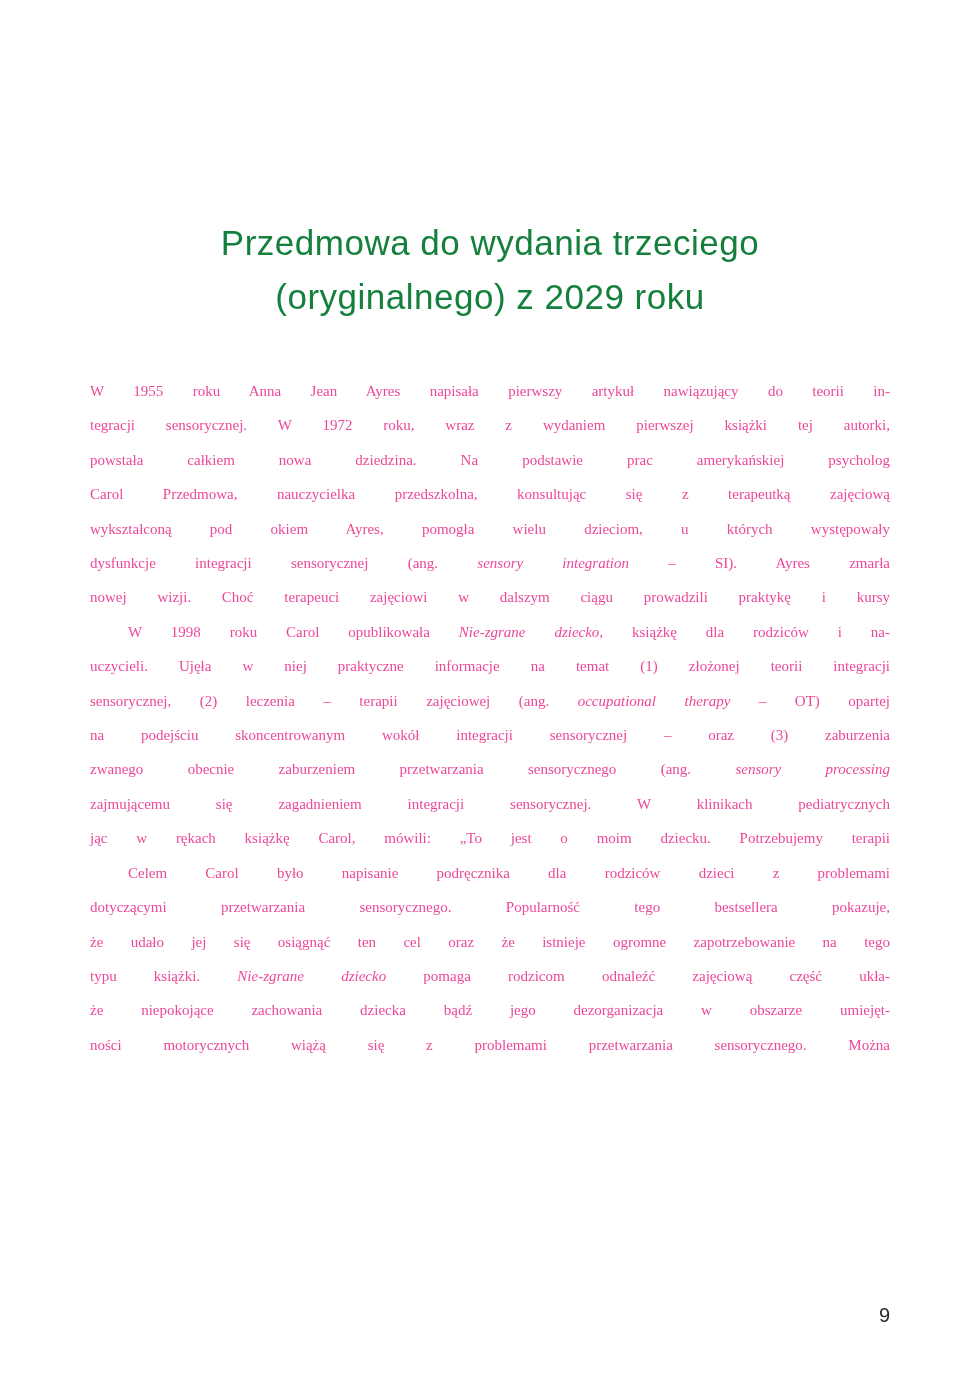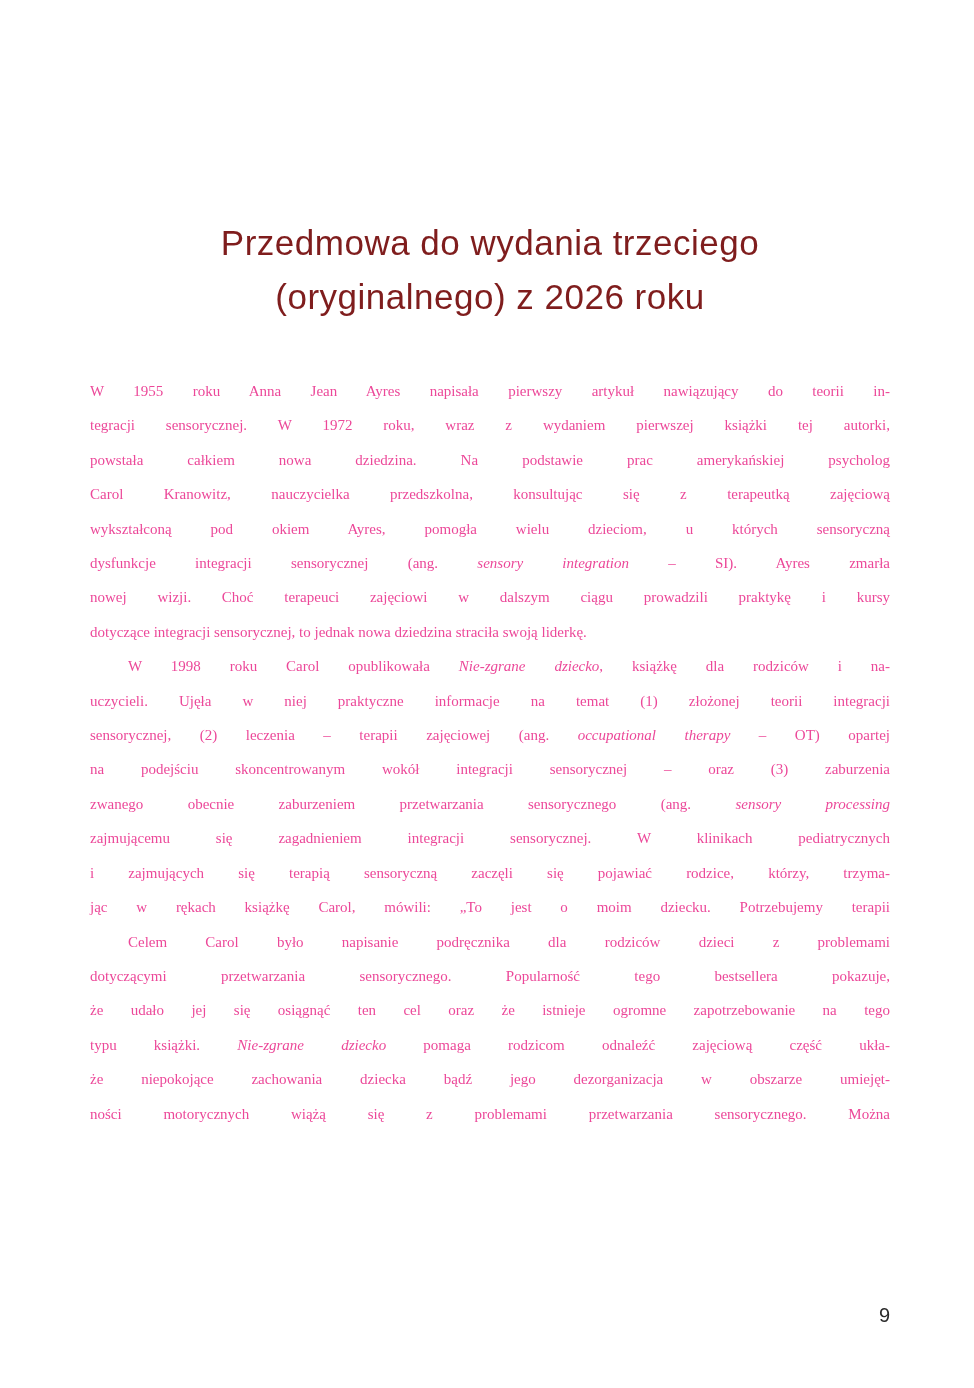--- a/index.html
+++ b/index.html
@@ -25,21 +25,21 @@
     top: 216px;
     left: 90px;
     width: 800px;
     margin: 0;
     font-family: "Liberation Sans", sans-serif;
     font-weight: 400;
     font-size: 35px;
     line-height: 54px;
     letter-spacing: 0.5px;
     text-align: center;
-    color: #7f1d1d;
+    color: #15803d;
   }
   .title-line {
     display: block;
   }
   .body-text {
     position: absolute;
     top: 374px;
     left: 90px;
     width: 800px;
     font-size: 15px;
@@ -75,42 +75,40 @@
     color: #2a2a2a;
   }
 </style>
 </head>
 <body>
 
 <div class="page">
 
   <h1 class="title">
     <span class="title-line">Przedmowa do wydania trzeciego</span>
-    <span class="title-line">(oryginalnego) z 2026 roku</span>
+    <span class="title-line">(oryginalnego) z 2029 roku</span>
   </h1>
 
   <div class="body-text">
       <div class="para">
         <div class="line"><span>W 1955 roku Anna Jean Ayres napisała pierwszy artykuł nawiązujący do teorii in-</span></div>
         <div class="line"><span>tegracji sensorycznej. W 1972 roku, wraz z wydaniem pierwszej książki tej autorki,</span></div>
         <div class="line"><span>powstała całkiem nowa dziedzina. Na podstawie prac amerykańskiej psycholog</span></div>
-        <div class="line"><span>Carol Kranowitz, nauczycielka przedszkolna, konsultując się z terapeutką zajęciową</span></div>
-        <div class="line"><span>wykształconą pod okiem Ayres, pomogła wielu dzieciom, u których sensoryczną</span></div>
+        <div class="line"><span>Carol Przedmowa, nauczycielka przedszkolna, konsultując się z terapeutką zajęciową</span></div>
+        <div class="line"><span>wykształconą pod okiem Ayres, pomogła wielu dzieciom, u których występowały</span></div>
         <div class="line"><span>dysfunkcje integracji sensorycznej (ang. </span><span class="italic">sensory integration</span><span> – SI). Ayres zmarła</span></div>
         <div class="line"><span>nowej wizji. Choć terapeuci zajęciowi w dalszym ciągu prowadzili praktykę i kursy</span></div>
-        <div class="line last"><span>dotyczące integracji sensorycznej, to jednak nowa dziedzina straciła swoją liderkę.</span></div>
       </div>
       <div class="para">
         <div class="line indent"><span>W 1998 roku Carol opublikowała </span><span class="italic">Nie-zgrane dziecko</span><span>, książkę dla rodziców i na-</span></div>
         <div class="line"><span>uczycieli. Ujęła w niej praktyczne informacje na temat (1) złożonej teorii integracji</span></div>
         <div class="line"><span>sensorycznej, (2) leczenia – terapii zajęciowej (ang. </span><span class="italic">occupational therapy</span><span> – OT) opartej</span></div>
         <div class="line"><span>na podejściu skoncentrowanym wokół integracji sensorycznej – oraz (3) zaburzenia</span></div>
         <div class="line"><span>zwanego obecnie zaburzeniem przetwarzania sensorycznego (ang. </span><span class="italic">sensory processing</span></div>
         <div class="line"><span>zajmującemu się zagadnieniem integracji sensorycznej. W klinikach pediatrycznych</span></div>
-        <div class="line"><span>i zajmujących się terapią sensoryczną zaczęli się pojawiać rodzice, którzy, trzyma-</span></div>
         <div class="line"><span>jąc w rękach książkę Carol, mówili: „To jest o moim dziecku. Potrzebujemy terapii</span></div>
       </div>
       <div class="para">
         <div class="line indent"><span>Celem Carol było napisanie podręcznika dla rodziców dzieci z problemami</span></div>
         <div class="line"><span>dotyczącymi przetwarzania sensorycznego. Popularność tego bestsellera pokazuje,</span></div>
         <div class="line"><span>że udało jej się osiągnąć ten cel oraz że istnieje ogromne zapotrzebowanie na tego</span></div>
         <div class="line"><span>typu książki. </span><span class="italic">Nie-zgrane dziecko</span><span> pomaga rodzicom odnaleźć zajęciową część ukła-</span></div>
         <div class="line"><span>że niepokojące zachowania dziecka bądź jego dezorganizacja w obszarze umiejęt-</span></div>
         <div class="line"><span>ności motorycznych wiążą się z problemami przetwarzania sensorycznego. Można</span></div>
       </div>

